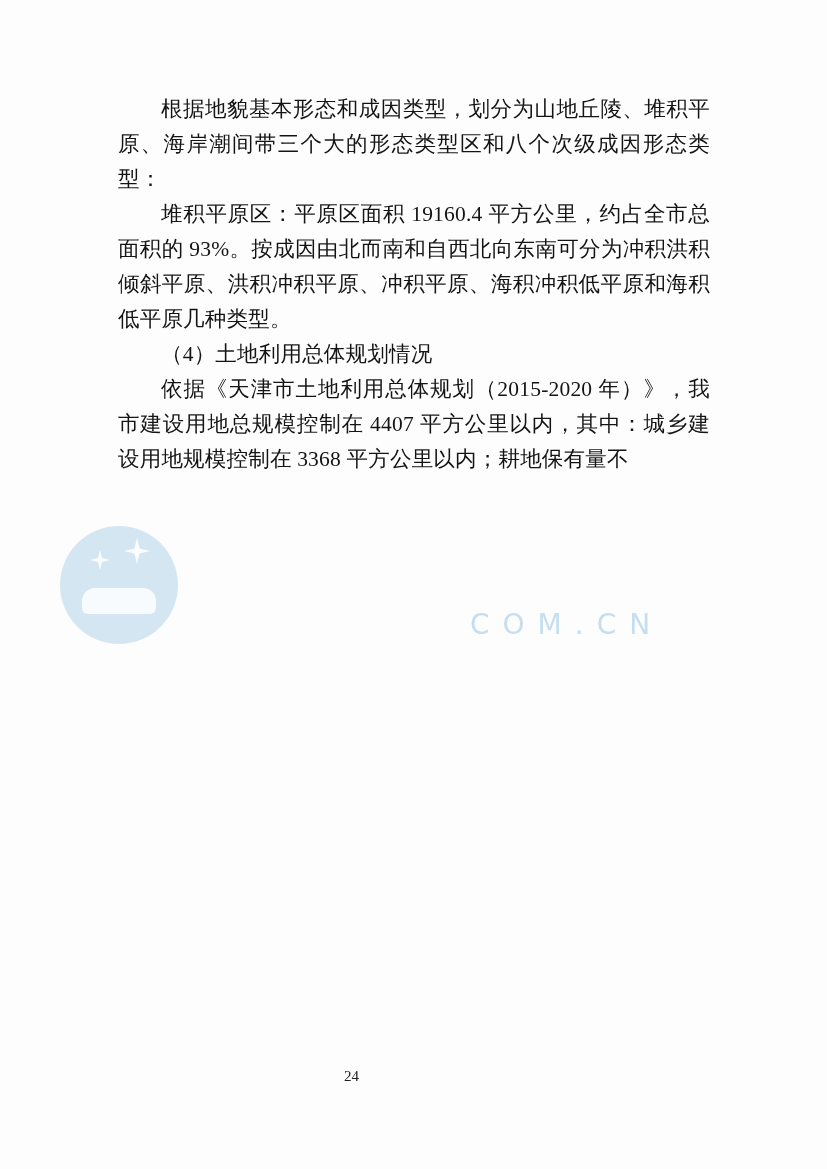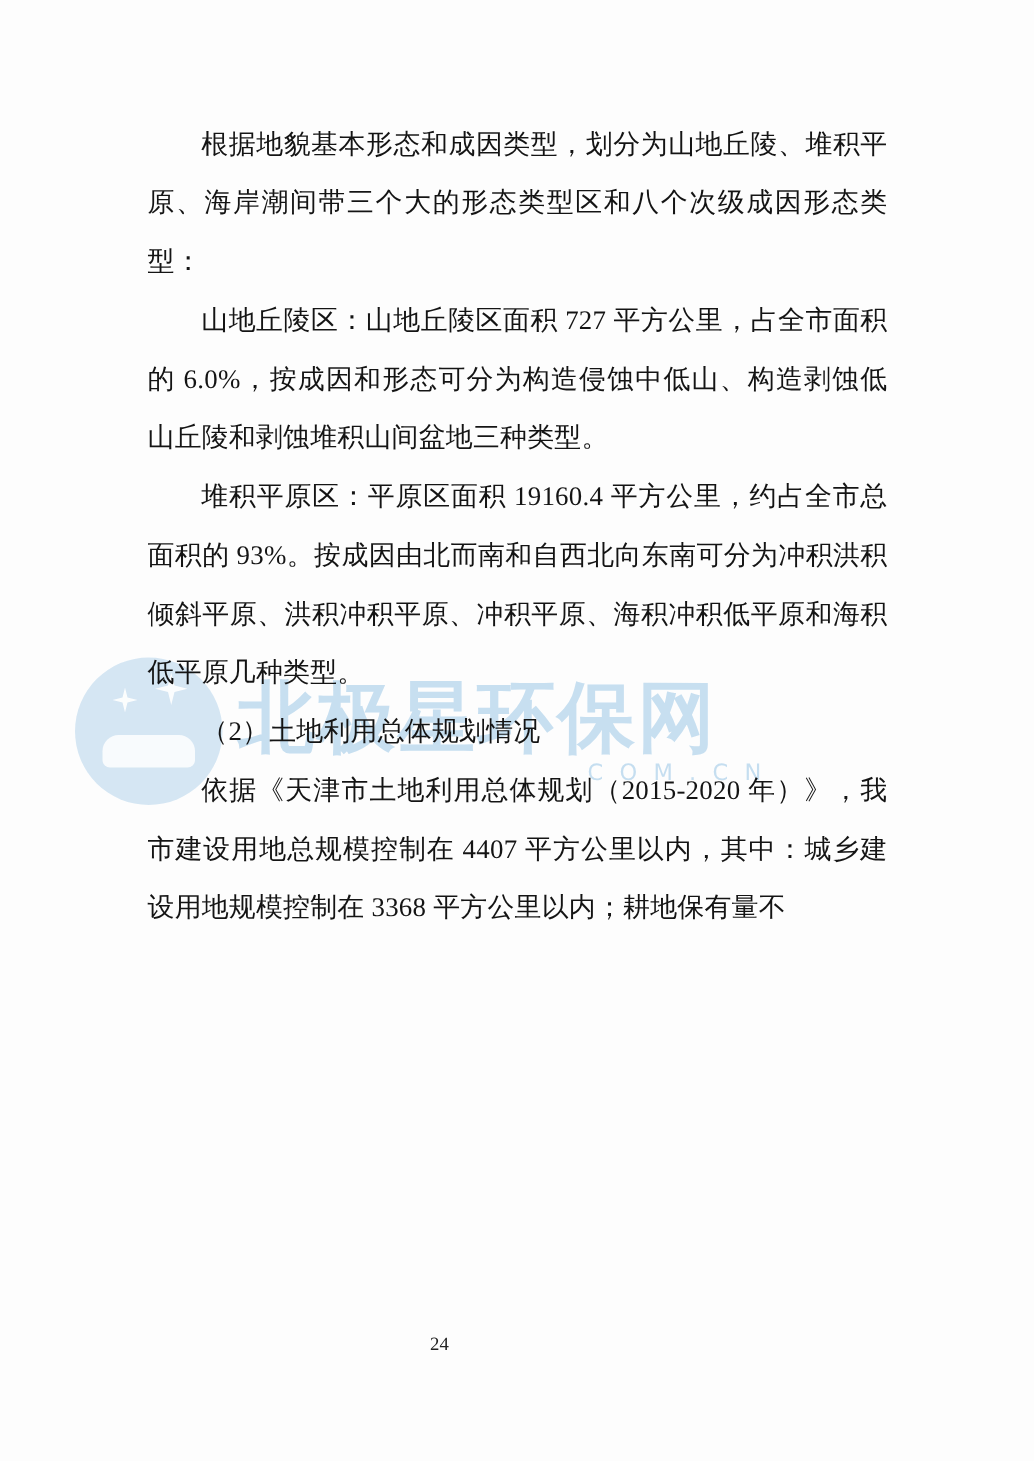--- a/index.html
+++ b/index.html
@@ -25,21 +25,21 @@
   .content {
     position: absolute;
     left: 118px;
     top: 92px;
     width: 592px;
   }
 
   p.para {
     margin: 0 0 0 0;
     font-size: 21.5px;
-    line-height: 47px;
+    line-height: 35px;
     text-align: justify;
     text-justify: inter-ideograph;
     text-indent: 2em;
     letter-spacing: 0.2px;
     color: #141414;
   }
 
   .page-number {
     position: absolute;
     left: 0;
@@ -112,42 +112,40 @@
     color: #bcd9ee;
     opacity: 0.82;
     letter-spacing: 2px;
     font-family: "DejaVu Sans", "Liberation Sans", sans-serif;
     white-space: nowrap;
   }
   .wm-sub {
     position: absolute;
     left: 430px;
     top: 84px;
-    font-size: 18px;
+    font-size: 28px;
     color: #bcd9ee;
     opacity: 0.85;
     letter-spacing: 13px;
     font-family: "DejaVu Sans", "Liberation Sans", sans-serif;
     white-space: nowrap;
   }
 </style>
 </head>
 <body>
 
 <div class="page">
 
   <div class="watermark">
     <div class="wm-circle"></div>
     <div class="wm-spark"></div>
-    <div class="wm-text">北极星环保网</div>
     <div class="wm-sub">COM.CN</div>
   </div>
 
   <div class="content">
     <p class="para">根据地貌基本形态和成因类型，划分为山地丘陵、堆积平原、海岸潮间带三个大的形态类型区和八个次级成因形态类型：</p>
-    <p class="para">山地丘陵区：山地丘陵区面积 727 平方公里，占全市面积的 6.0%，按成因和形态可分为构造侵蚀中低山、构造剥蚀低山丘陵和剥蚀堆积山间盆地三种类型。</p>
     <p class="para">堆积平原区：平原区面积 19160.4 平方公里，约占全市总面积的 93%。按成因由北而南和自西北向东南可分为冲积洪积倾斜平原、洪积冲积平原、冲积平原、海积冲积低平原和海积低平原几种类型。</p>
-    <p class="para">（2）土地利用总体规划情况</p>
+    <p class="para">（4）土地利用总体规划情况</p>
     <p class="para">依据《天津市土地利用总体规划（2015-2020 年）》，我市建设用地总规模控制在 4407 平方公里以内，其中：城乡建设用地规模控制在 3368 平方公里以内；耕地保有量不</p>
   </div>
 
   <div class="page-number">24</div>
 </div>
 
 </body></html>

